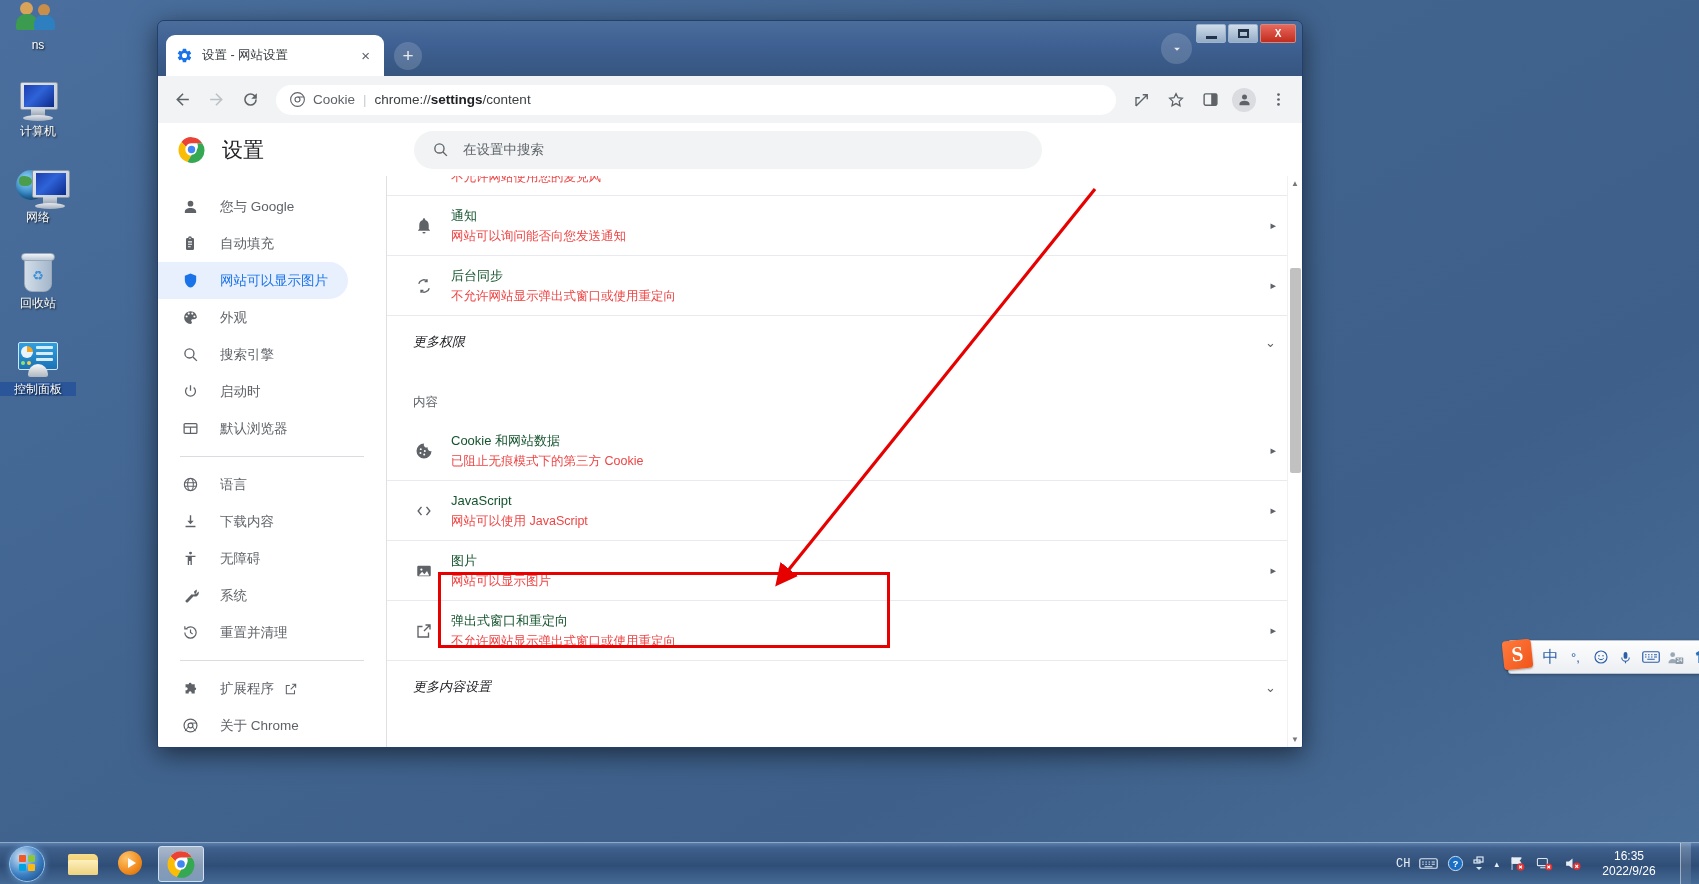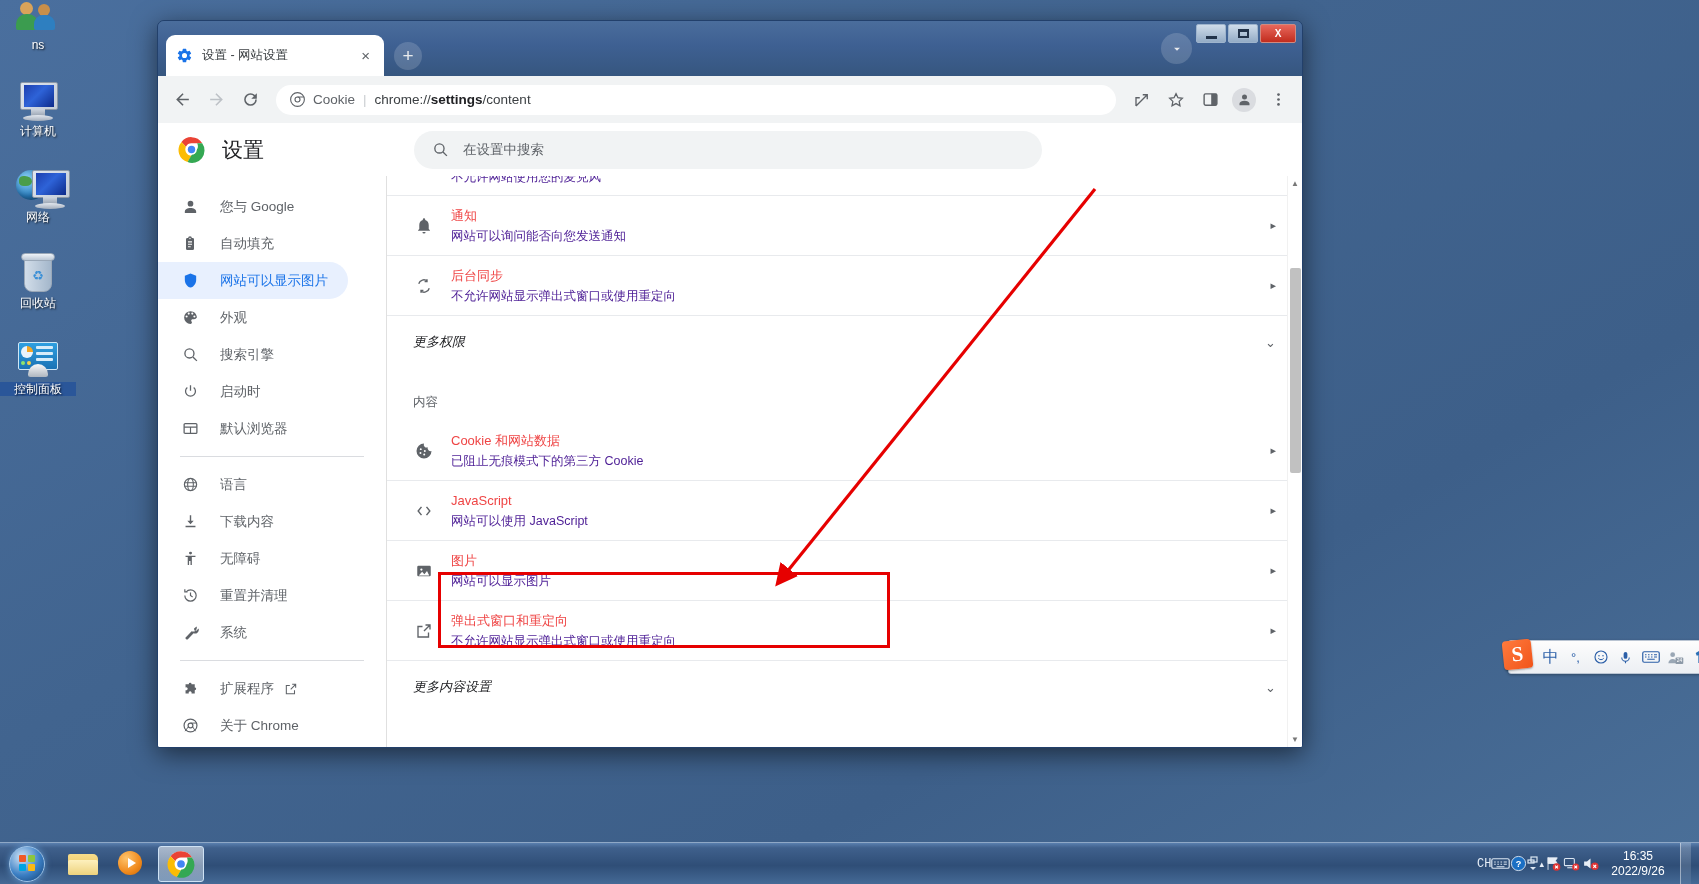--- a/index.html
+++ b/index.html
@@ -217,22 +217,22 @@
   .row{
     display:flex; align-items:center; min-height:60px;
     border-bottom:1px solid #e8eaed; padding:8px 26px 8px 10px;
     cursor:pointer;
   }
   .row .ricon{
     width:22px;flex:0 0 22px;margin:0 16px 0 16px;
     display:flex;align-items:center;justify-content:center;color:#5f6368;
   }
   .row .rtxt{ flex:1; }
-  .row .rtitle{ font-size:13px;color:#ef4444;line-height:19px; }
-  .row .rsub{ font-size:12.5px;color:#4c1d95;line-height:19px;margin-top:2px; }
+  .row .rtitle{ font-size:13px;color:#14532d;line-height:19px; }
+  .row .rsub{ font-size:12.5px;color:#ef4444;line-height:19px;margin-top:2px; }
   .row .rarrow{ color:#5f6368; font-size:11px; }
   .row.partial{ min-height:18px; border-bottom:1px solid #e8eaed; overflow:hidden; padding-top:0;}
   .section-head{
     display:flex; align-items:center; min-height:52px;
     padding:0 26px 0 26px; border-bottom:1px solid #e8eaed; cursor:pointer;font-style:italic;
   }
   .section-head .shtitle{ flex:1; font-size:13px; color:#202124; }
   .section-head.noborder{ border-bottom:none; }
   .group-label{
     font-size:12.5px;color:#5f6368; padding:26px 9px 10px 26px;
@@ -314,21 +314,21 @@
   .wmp{ position:relative;width:28px;height:26px; }
   .wmp .d{
     width:24px;height:24px;border-radius:50%;
     background:radial-gradient(circle at 35% 30%,#ffc46b,#f08a1d 60%,#c96706);
     display:flex;align-items:center;justify-content:center;
   }
   .wmp .tri{ width:0;height:0;border-left:8px solid #fff;border-top:5px solid transparent;border-bottom:5px solid transparent;margin-left:3px;}
   .chromeicon{ width:28px;height:28px; }
 
   .tray{
-    margin-left:auto; display:flex; align-items:center; gap:0;
+    margin-left:auto; display:flex; align-items:center; gap:9px;
     padding-right:8px; color:#e7eef7; font-size:12px;
   }
   .tray .tg{ display:flex;align-items:center;justify-content:center;height:24px; }
   .clock{
     text-align:center; line-height:15px; font-size:12px; color:#fff;
     padding:0 8px 0 4px; min-width:80px;
   }
   .showdesk{
     width:11px;height:42px;
     background:linear-gradient(rgba(255,255,255,.22),rgba(255,255,255,.06));
@@ -609,32 +609,32 @@
                 <svg width="17" height="17" viewBox="0 0 24 24">
                   <circle cx="12" cy="4.4" r="2.1" fill="currentColor"></circle>
                   <path fill="currentColor" d="M5 8h14v1.9h-5.1V21h-1.9v-5.3h-2V21H8.1V9.9H5z"></path>
                 </svg>
               </span>
             <span>无障碍</span>
           </li>
           <li>
             <span class="sicon">
                 <svg width="17" height="17" viewBox="0 0 24 24">
+                  <path fill="currentColor" d="M20.6 3.4a5.5 5.5 0 01-7 7L5.8 18.2a2 2 0 102.8 2.8l7.8-7.8a5.5 5.5 0 007-7l-3.2 3.2-2.8-.4-.4-2.8z"></path>
+                </svg>
+              </span>
+            <span>系统</span>
+          </li>
+          <li>
+            <span class="sicon">
+                <svg width="17" height="17" viewBox="0 0 24 24">
                   <path fill="none" stroke="currentColor" stroke-width="1.7" d="M4 12a8 8 0 108-8 7.9 7.9 0 00-6 2.8M4 3.2V7h3.8M12 7.6V12l3 2"></path>
                 </svg>
               </span>
             <span>重置并清理</span>
-          </li>
-          <li>
-            <span class="sicon">
-                <svg width="17" height="17" viewBox="0 0 24 24">
-                  <path fill="currentColor" d="M20.6 3.4a5.5 5.5 0 01-7 7L5.8 18.2a2 2 0 102.8 2.8l7.8-7.8a5.5 5.5 0 007-7l-3.2 3.2-2.8-.4-.4-2.8z"></path>
-                </svg>
-              </span>
-            <span>系统</span>
           </li>
         </ul>
 
         <div class="snav-sep"></div>
 
         <ul class="snav">
           <li>
             <span class="sicon">
                 <svg width="17" height="17" viewBox="0 0 24 24">
                   <path fill="currentColor" d="M20 12.5a2 2 0 01-2 2v4.5h-4.6a2.1 2.1 0 10-3.8 0H5v-4.6a2.1 2.1 0 100-3.8V6h4.5a2 2 0 114 0H18v4.5a2 2 0 012 2z"></path>

